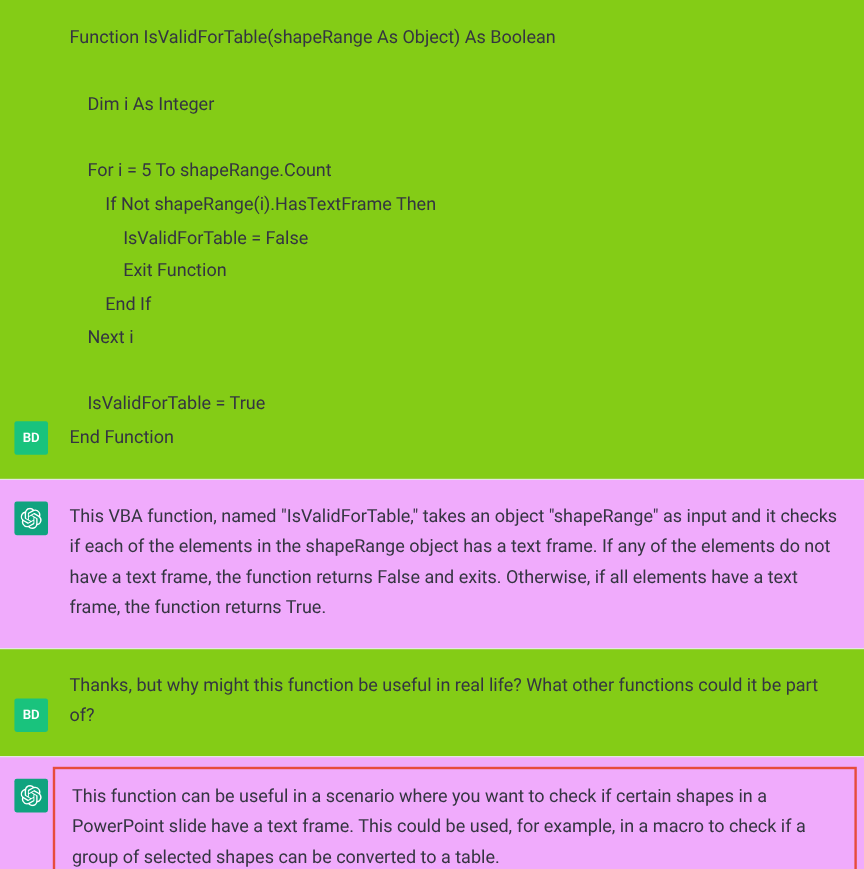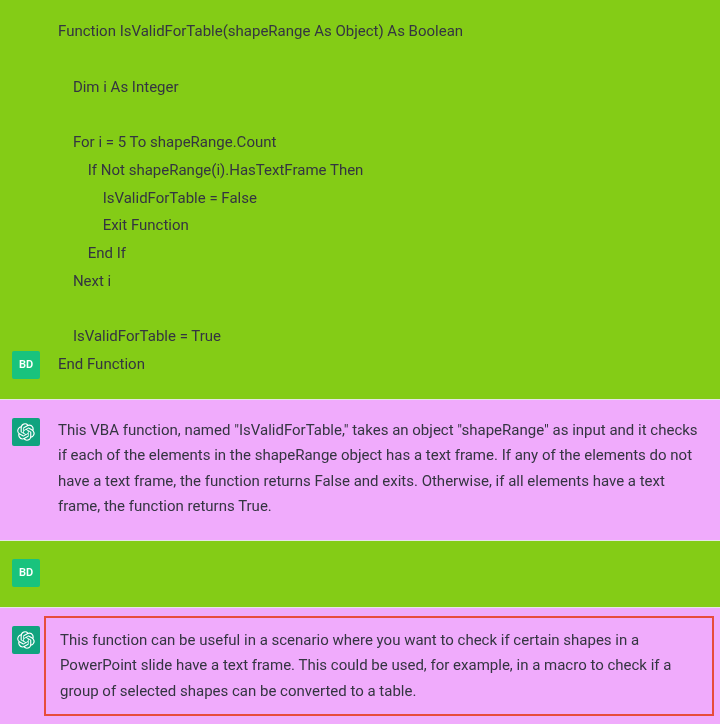--- a/index.html
+++ b/index.html
@@ -83,20 +83,23 @@
   </div>
   <div class="content">
     <p>This VBA function, named "IsValidForTable," takes an object "shapeRange" as input and it checks if each of the elements in the shapeRange object has a text frame. If any of the elements do not have a text frame, the function returns False and exits. Otherwise, if all elements have a text frame, the function returns True.</p>
   </div>
 </div>
 
 <div class="msg user">
   <div class="avatar bd">
     <span>BD</span>
   </div>
+  <div class="content">
+    <p>Thanks, but why might this function be useful in real life? What other functions could it be part of?</p>
+  </div>
 </div>
 
 <div class="msg assistant" style="border-bottom:none;">
   <div class="avatar gpt">
     <svg viewBox="0 0 41 41" fill="none">
         <path d="M37.532 16.87a9.963 9.963 0 0 0-.856-8.184 10.078 10.078 0 0 0-10.855-4.835A9.964 9.964 0 0 0 18.306.5a10.079 10.079 0 0 0-9.614 6.977 9.967 9.967 0 0 0-6.664 4.834 10.08 10.08 0 0 0 1.24 11.817 9.965 9.965 0 0 0 .856 8.185 10.079 10.079 0 0 0 10.855 4.835 9.965 9.965 0 0 0 7.516 3.35 10.078 10.078 0 0 0 9.617-6.981 9.967 9.967 0 0 0 6.663-4.834 10.079 10.079 0 0 0-1.243-11.813ZM22.498 37.886a7.474 7.474 0 0 1-4.799-1.735c.061-.033.168-.091.237-.134l7.964-4.6a1.294 1.294 0 0 0 .655-1.134V19.054l3.366 1.944a.12.12 0 0 1 .066.092v9.299a7.505 7.505 0 0 1-7.49 7.496ZM6.392 31.006a7.471 7.471 0 0 1-.894-5.023c.06.036.162.099.237.141l7.964 4.6a1.297 1.297 0 0 0 1.308 0l9.724-5.614v3.888a.12.12 0 0 1-.048.103l-8.051 4.649a7.504 7.504 0 0 1-10.24-2.744ZM4.297 13.62A7.469 7.469 0 0 1 8.2 10.333c0 .068-.004.19-.004.274v9.201a1.294 1.294 0 0 0 .654 1.132l9.723 5.614-3.366 1.944a.12.12 0 0 1-.114.01L7.04 23.856a7.504 7.504 0 0 1-2.743-10.237Zm27.658 6.437-9.724-5.615 3.367-1.943a.121.121 0 0 1 .113-.01l8.052 4.648a7.498 7.498 0 0 1-1.158 13.528v-9.476a1.293 1.293 0 0 0-.65-1.132Zm3.35-5.043c-.059-.037-.162-.099-.236-.141l-7.965-4.6a1.298 1.298 0 0 0-1.308 0l-9.723 5.614v-3.888a.12.12 0 0 1 .048-.103l8.05-4.645a7.497 7.497 0 0 1 11.135 7.763Zm-21.063 6.929-3.367-1.944a.12.12 0 0 1-.065-.092v-9.299a7.497 7.497 0 0 1 12.293-5.756 6.94 6.94 0 0 0-.236.134l-7.965 4.6a1.294 1.294 0 0 0-.654 1.132l-.006 11.225Zm1.829-3.943 4.33-2.501 4.332 2.5v5l-4.331 2.5-4.331-2.5V18Z" fill="#fff"></path>
       </svg>
   </div>
   <div class="content">
     <div class="highlight-box">

